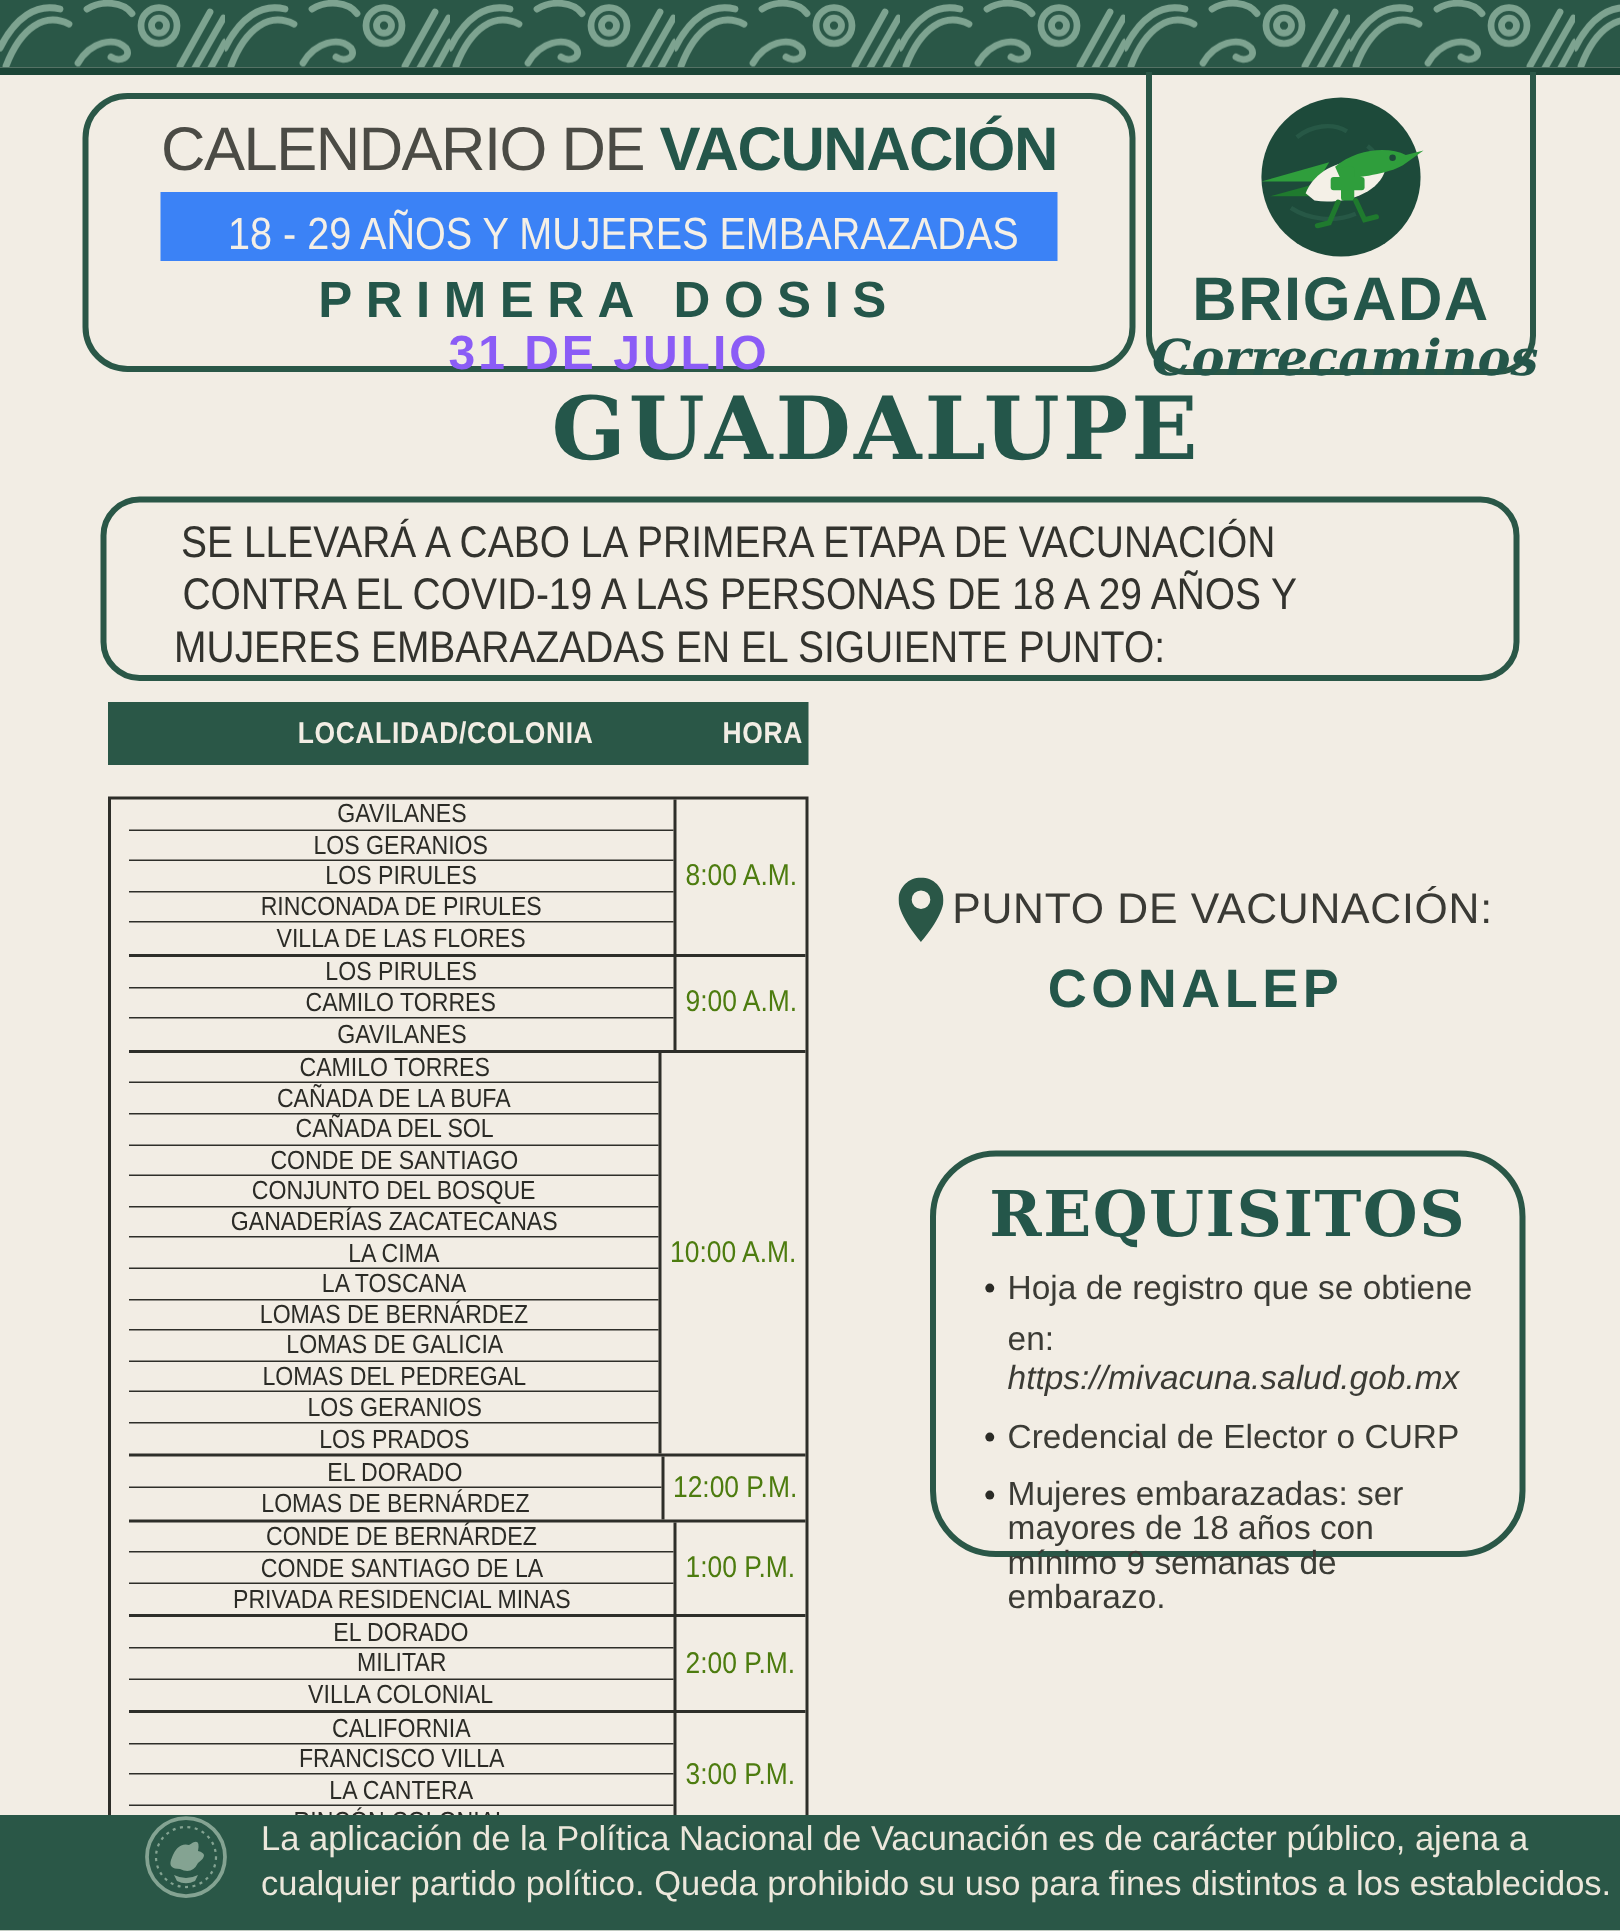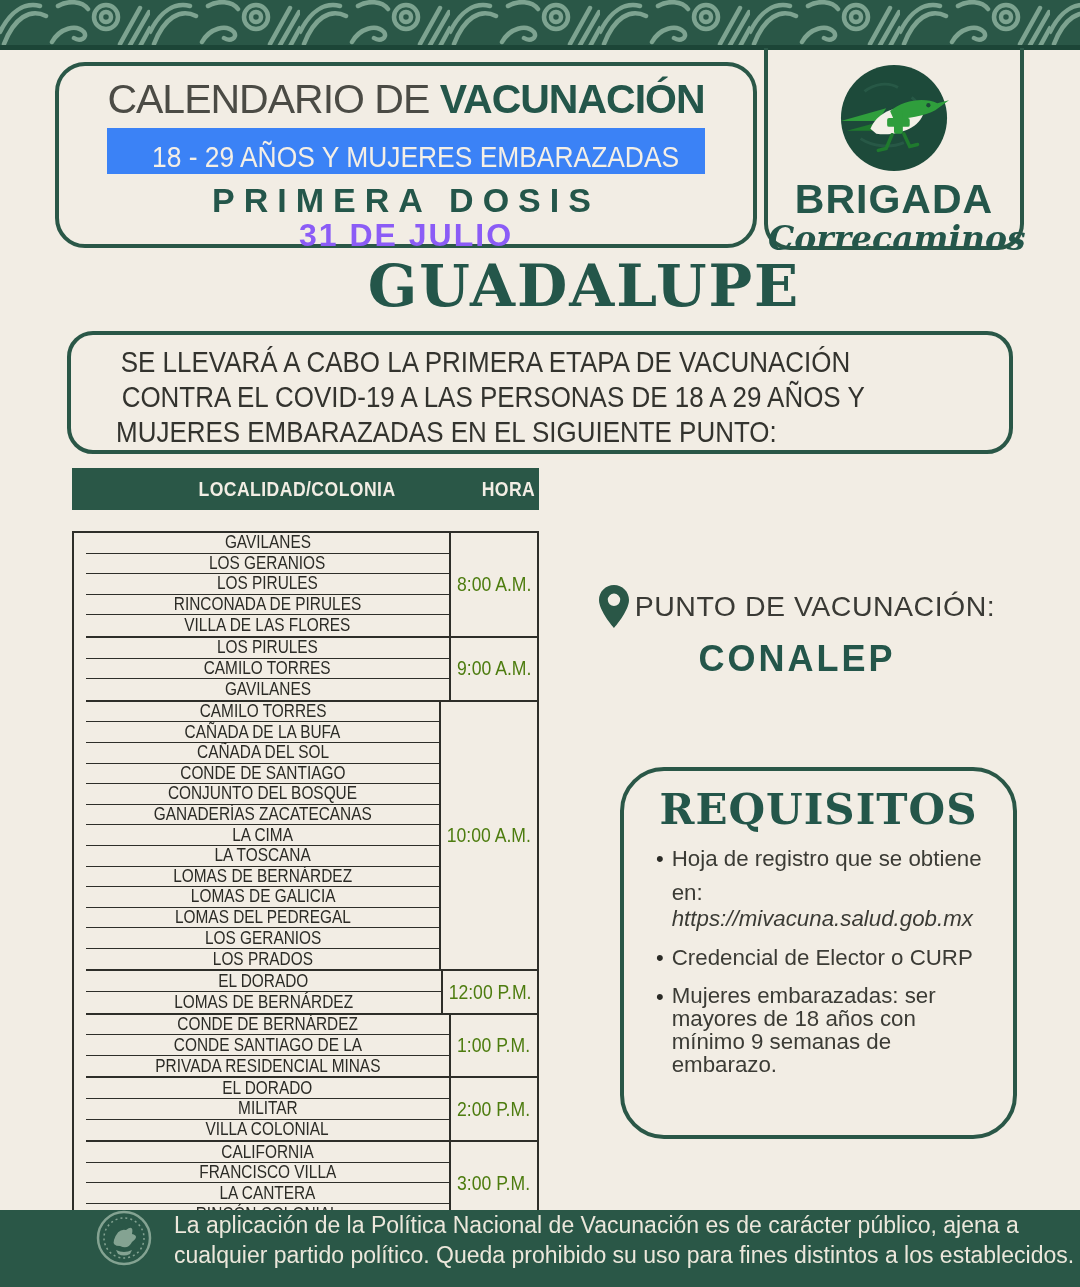--- a/index.html
+++ b/index.html
@@ -48,21 +48,21 @@
   .sg-cell:last-child{border-bottom:none;}
   .sg-right{flex:1;display:flex;align-items:center;justify-content:center;font-size:20px;color:#4d7c0f;font-weight:500;border-radius:24px;}
 
   
   .punto{position:absolute;left:592px;top:585px;width:410px;text-align:center;}
   .punto-row{display:flex;align-items:center;justify-content:center;gap:6px;}
   .punto-label{font-size:28.5px;color:#3a3a35;letter-spacing:0.5px;}
   .punto-name{margin-top:10px;font-size:36px;font-weight:800;color:#24564a;letter-spacing:3px;}
 
   
-  .req-box{position:absolute;left:620px;top:767px;width:397px;height:372px;border:4px solid #2a5747;border-radius:44px;box-sizing:border-box;}
+  .req-box{position:absolute;left:620px;top:767px;width:397px;height:271px;border:4px solid #2a5747;border-radius:44px;box-sizing:border-box;}
   .req-title{margin-top:14px;text-align:center;font-family:"DejaVu Serif",serif;font-weight:700;font-size:42px;color:#24564a;letter-spacing:1px;}
   .req-list{padding:12px 24px 0 32px;}
   .req-item{display:flex;margin-bottom:13px;}
   .req-dot{color:#2b2b26;font-size:22px;line-height:26px;margin-right:8px;}
   .req-text{font-size:22.3px;line-height:26px;color:#3b3b35;font-weight:500;}
   .req-line.spread{margin-top:8px;}
   .req-item.tight .req-text{line-height:23px;}
   .ital{font-style:italic;}
 
   

